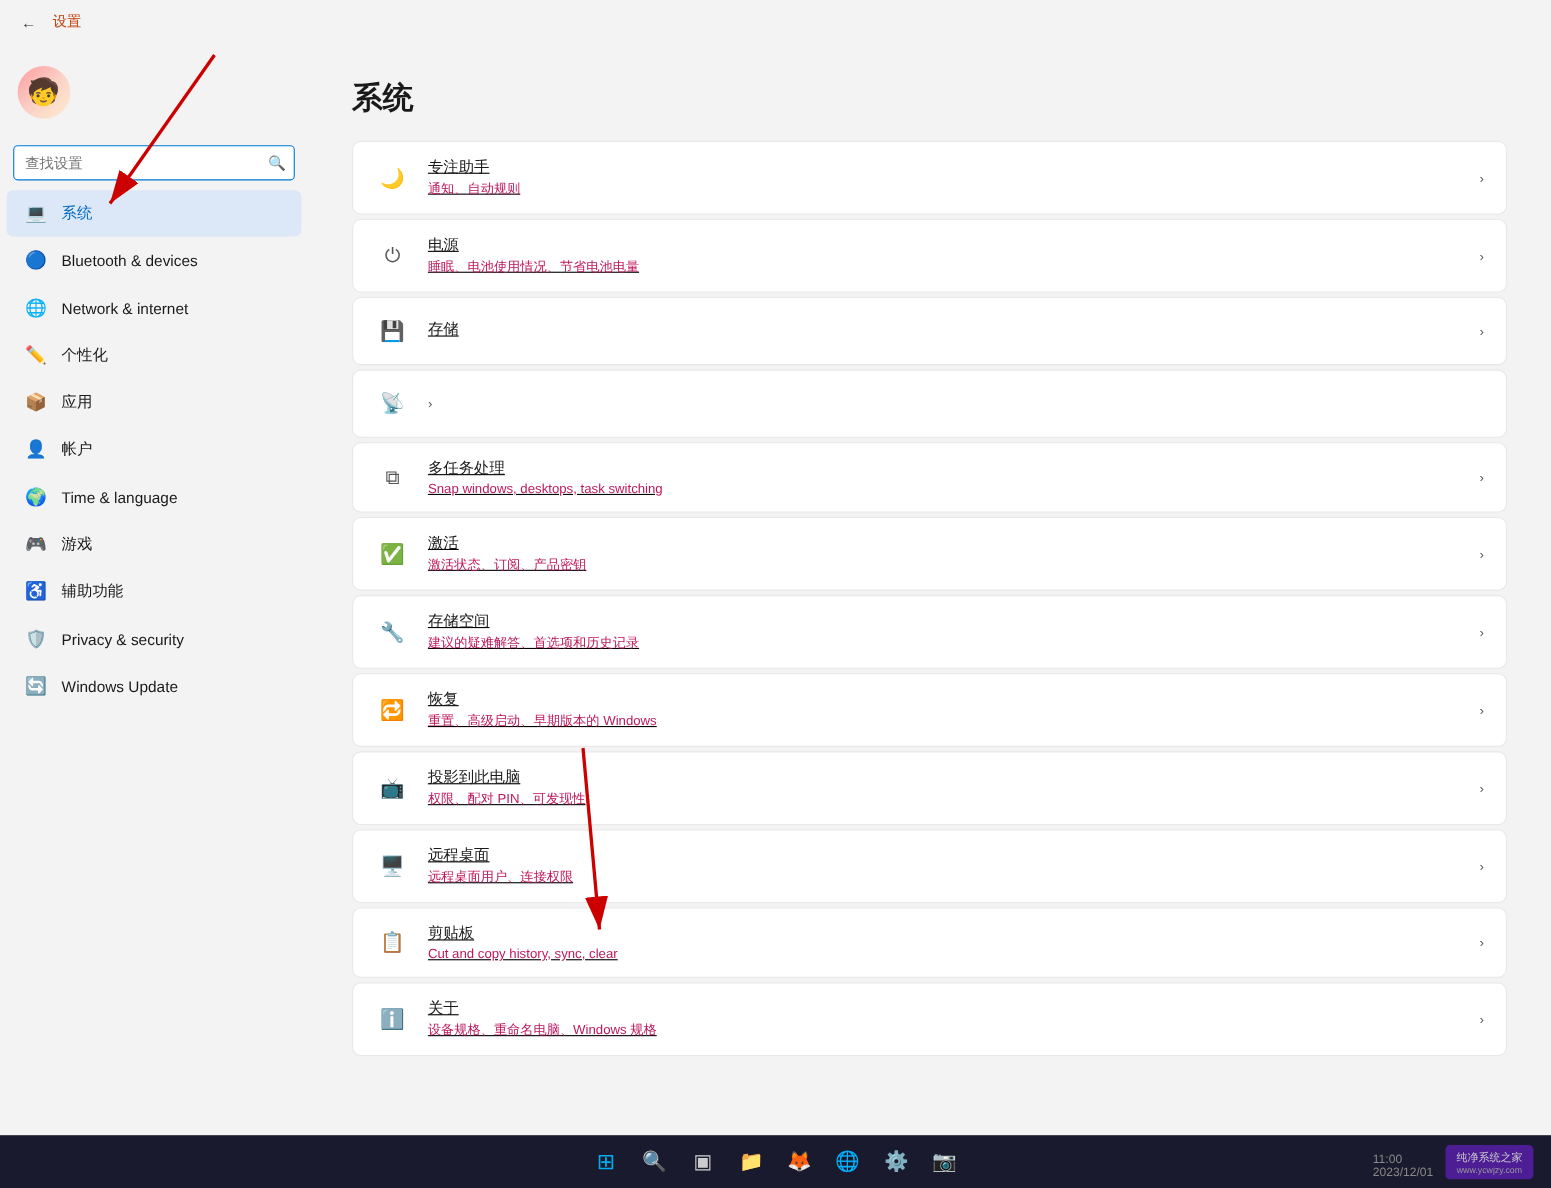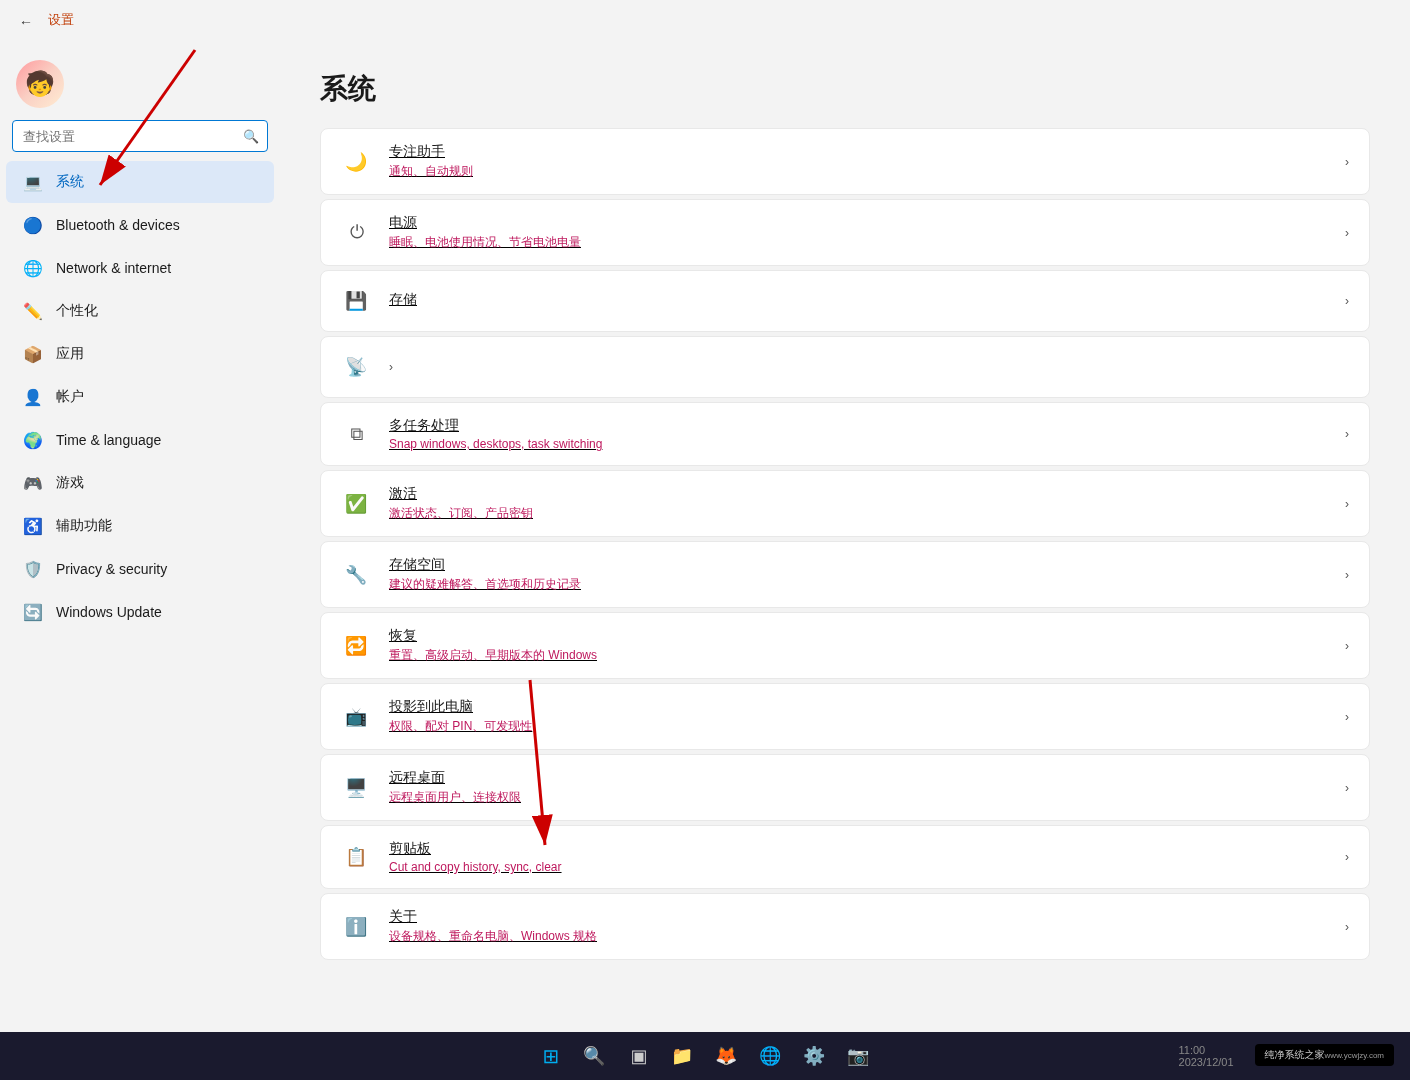--- a/index.html
+++ b/index.html
@@ -66,21 +66,21 @@
       border-radius: 50%;
       background: linear-gradient(135deg, #ff9a9e, #fad0c4, #ffecd2);
       display: flex;
       align-items: center;
       justify-content: center;
       font-size: 24px;
       overflow: hidden;
     }
 
     .search-box {
-      margin: 0 12px 8px;
+      margin: 12px 12px 8px;
       position: relative;
     }
     .search-input {
       width: 100%;
       height: 32px;
       border: 1.5px solid #0078d4;
       border-radius: 4px;
       padding: 0 30px 0 10px;
       font-size: 13px;
       background: white;
@@ -198,45 +198,46 @@
     .taskbar-center {
       display: flex;
       align-items: center;
       gap: 8px;
       position: absolute;
       left: 50%;
       transform: translateX(-50%);
     }
     .taskbar-right {
       display: flex;
-      align-items: flex-start;
-      gap: 21px;
+      align-items: flex-end;
+      gap: 11px;
       margin-left: auto;
     }
     .taskbar-icon {
       width: 36px;
       height: 36px;
       display: flex;
       align-items: center;
       justify-content: center;
       border-radius: 4px;
       cursor: pointer;
       font-size: 18px;
     }
 
     .win-logo {
       color: #00adef;
       font-size: 20px;
     }
 
     .watermark {
-      background: #000000;
+      background: #4c1d95;
       border-radius: 4px;
       padding: 4px 10px;
       display: flex;
+      flex-direction: column;
       align-items: center;
     }
     .watermark-top { font-size: 10px; color: #ccc; }
     .watermark-bottom { font-size: 8px; color: #999; }
   </style>
 </head>
 <body>
 
 <div class="titlebar">
   <div class="titlebar-back">←</div>

